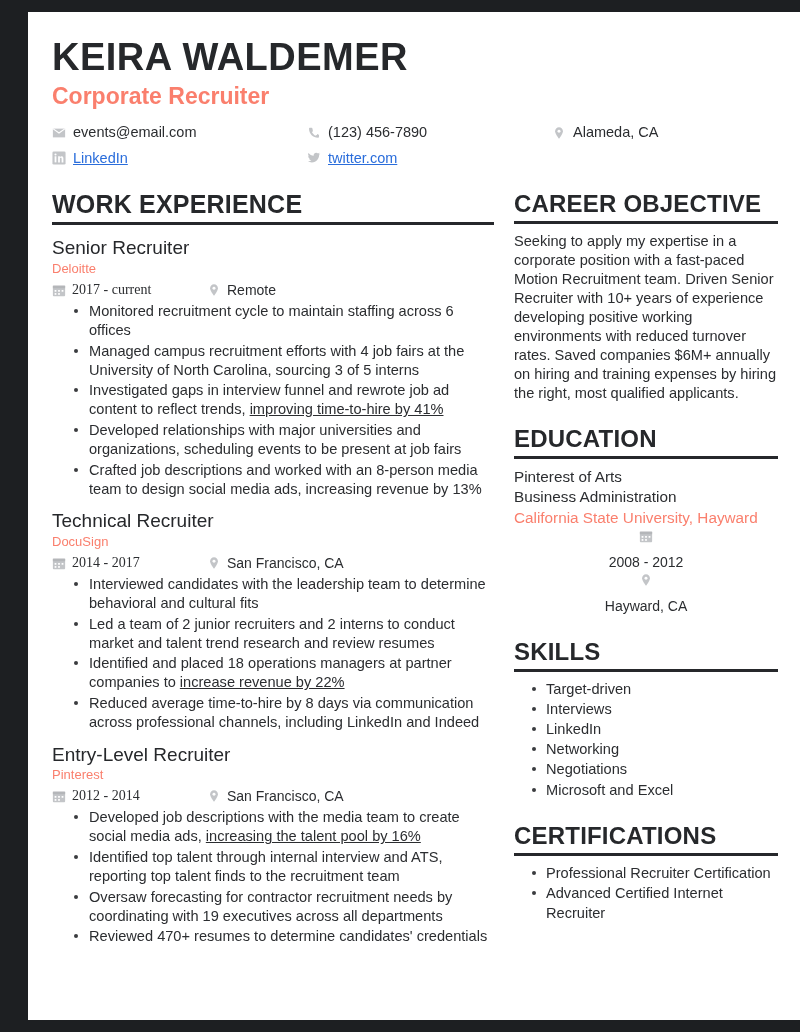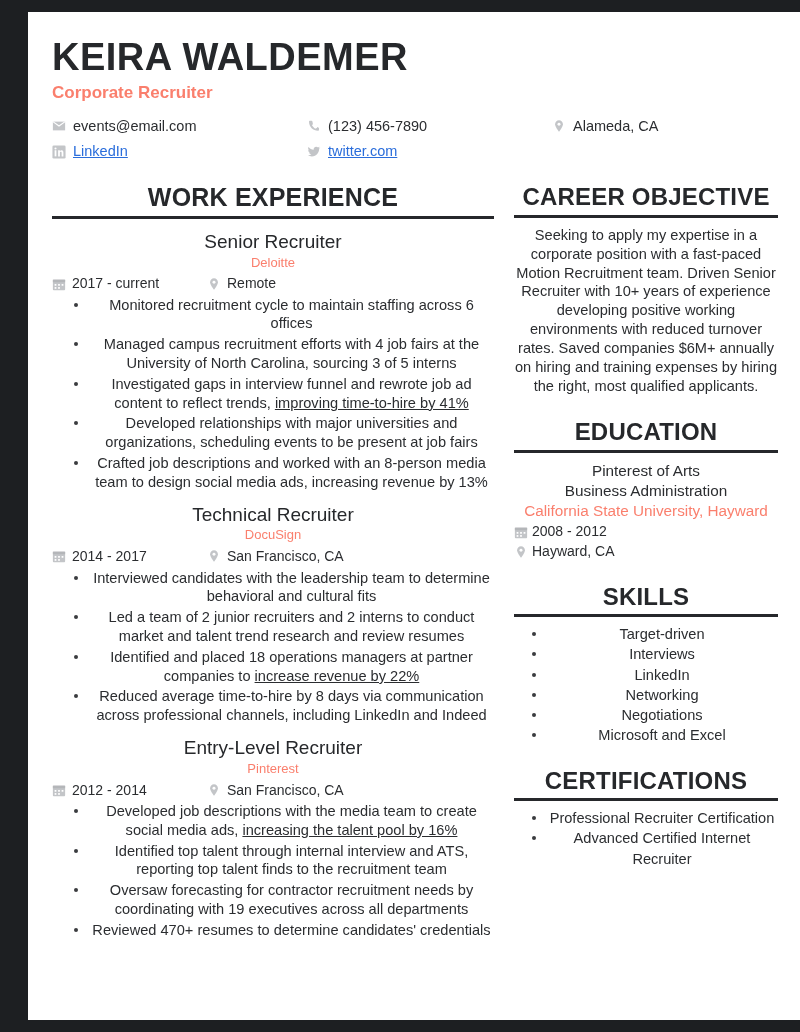--- a/index.html
+++ b/index.html
@@ -32,21 +32,21 @@
   
   .name {
     font-size: 38px;
     font-weight: 700;
     letter-spacing: 0.5px;
     color: #26282b;
     line-height: 1.05;
   }
 
   .job-title {
-    font-size: 17px;
+    font-size: 23px;
     font-weight: 700;
     color: #fa7f6d;
     margin-top: 6px;
     line-height: 1.1;
   }
 
   .contact-grid {
     margin-top: 14px;
     display: grid;
     grid-template-columns: 255px 245px auto;
@@ -76,21 +76,20 @@
     color: #c3c5c8;
     fill: #c3c5c8;
   }
   .ic svg { display: block; width: 14px; height: 14px; }
 
   
   .columns {
     display: flex;
     margin-top: 22px;
     align-items: flex-start;
-    text-align: center;
   }
 
   .col-left {
     width: 462px;
     flex: 0 0 462px;
     padding-right: 20px;
   }
 
   .col-right {
     width: 264px;
@@ -138,21 +137,21 @@
     color: #2b2d30;
   }
 
   .meta-item {
     display: flex;
     align-items: center;
     gap: 6px;
     line-height: 1.3;
   }
 
-  .meta-item.date { width: 155px; flex: 0 0 155px; }
+  .meta-item.date { width: 155px; flex: 0 0 155px; font-family: Liberation Serif, serif; }
 
   ul.bullets {
     margin: 3px 0 0 0;
     padding-left: 22px;
     list-style: none;
   }
 
   ul.bullets > li {
     position: relative;
     font-size: 14.6px;
@@ -196,25 +195,26 @@
 
   .edu-school {
     font-size: 15.3px;
     line-height: 1.32;
     color: #fa7f6d;
   }
 
   .edu-meta {
     display: flex;
     align-items: center;
-    gap: 4px;
+    gap: 10px;
     font-size: 14px;
     color: #2b2d30;
     line-height: 1.35;
     margin-top: 1px;
+    flex-direction: column;
   }
 
   ul.plain {
     margin: 7px 0 0 0;
     padding-left: 18px;
     list-style: none;
   }
 
   ul.plain > li {
     position: relative;

